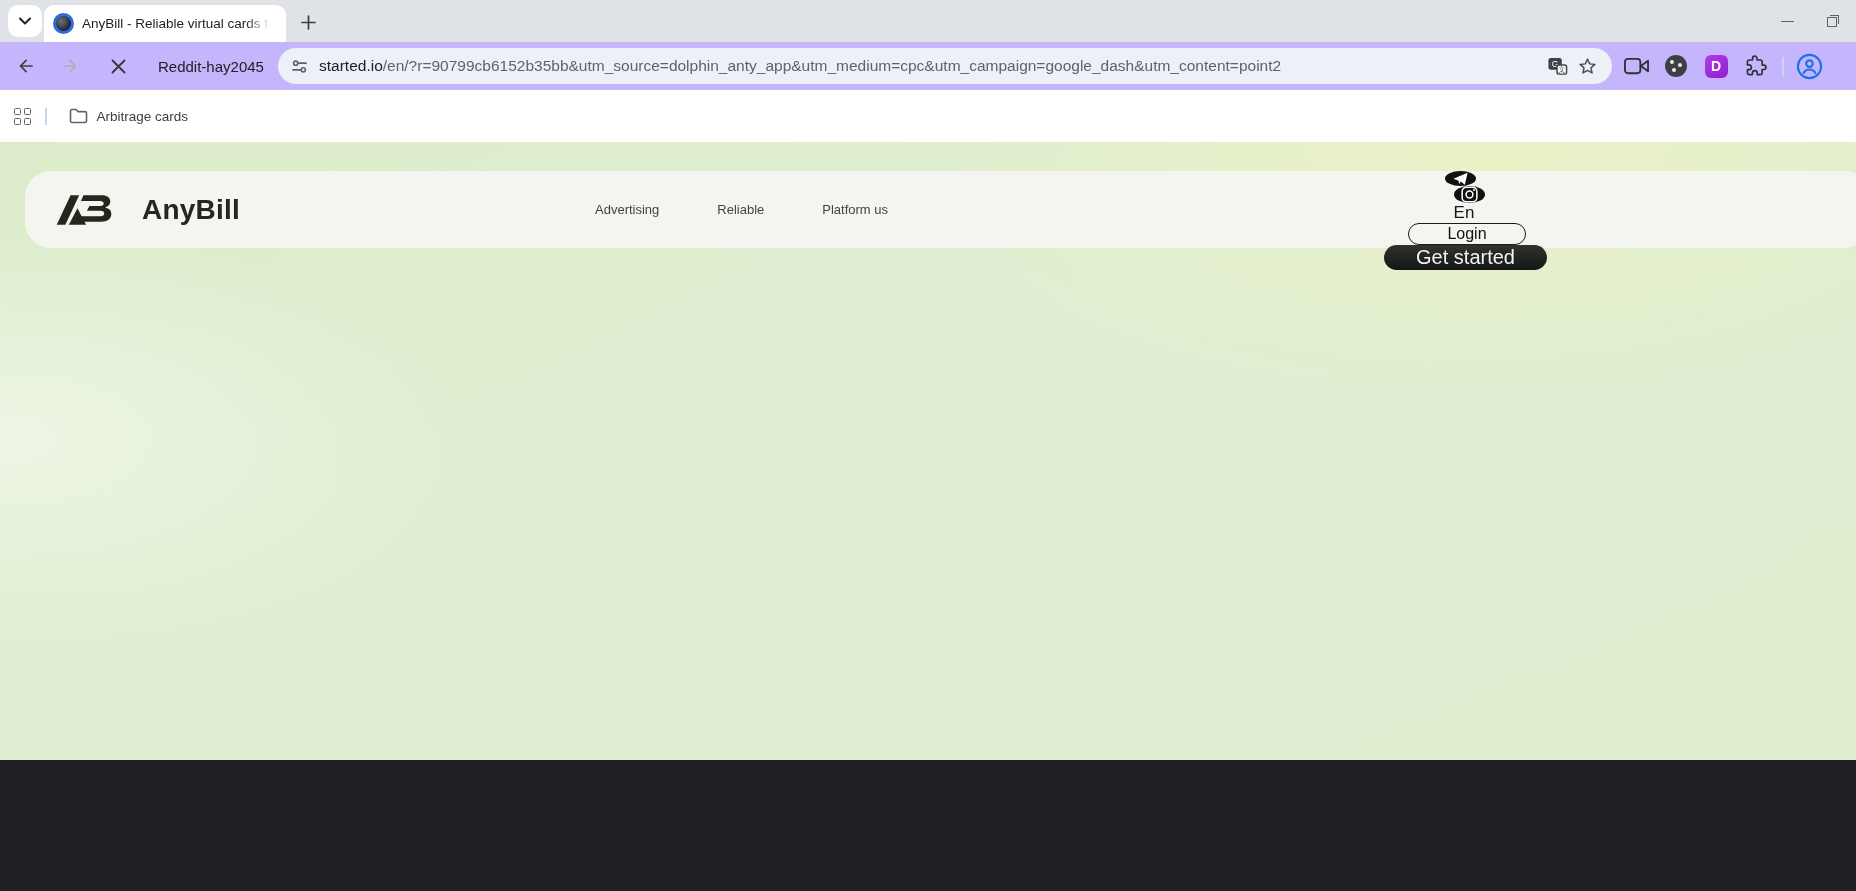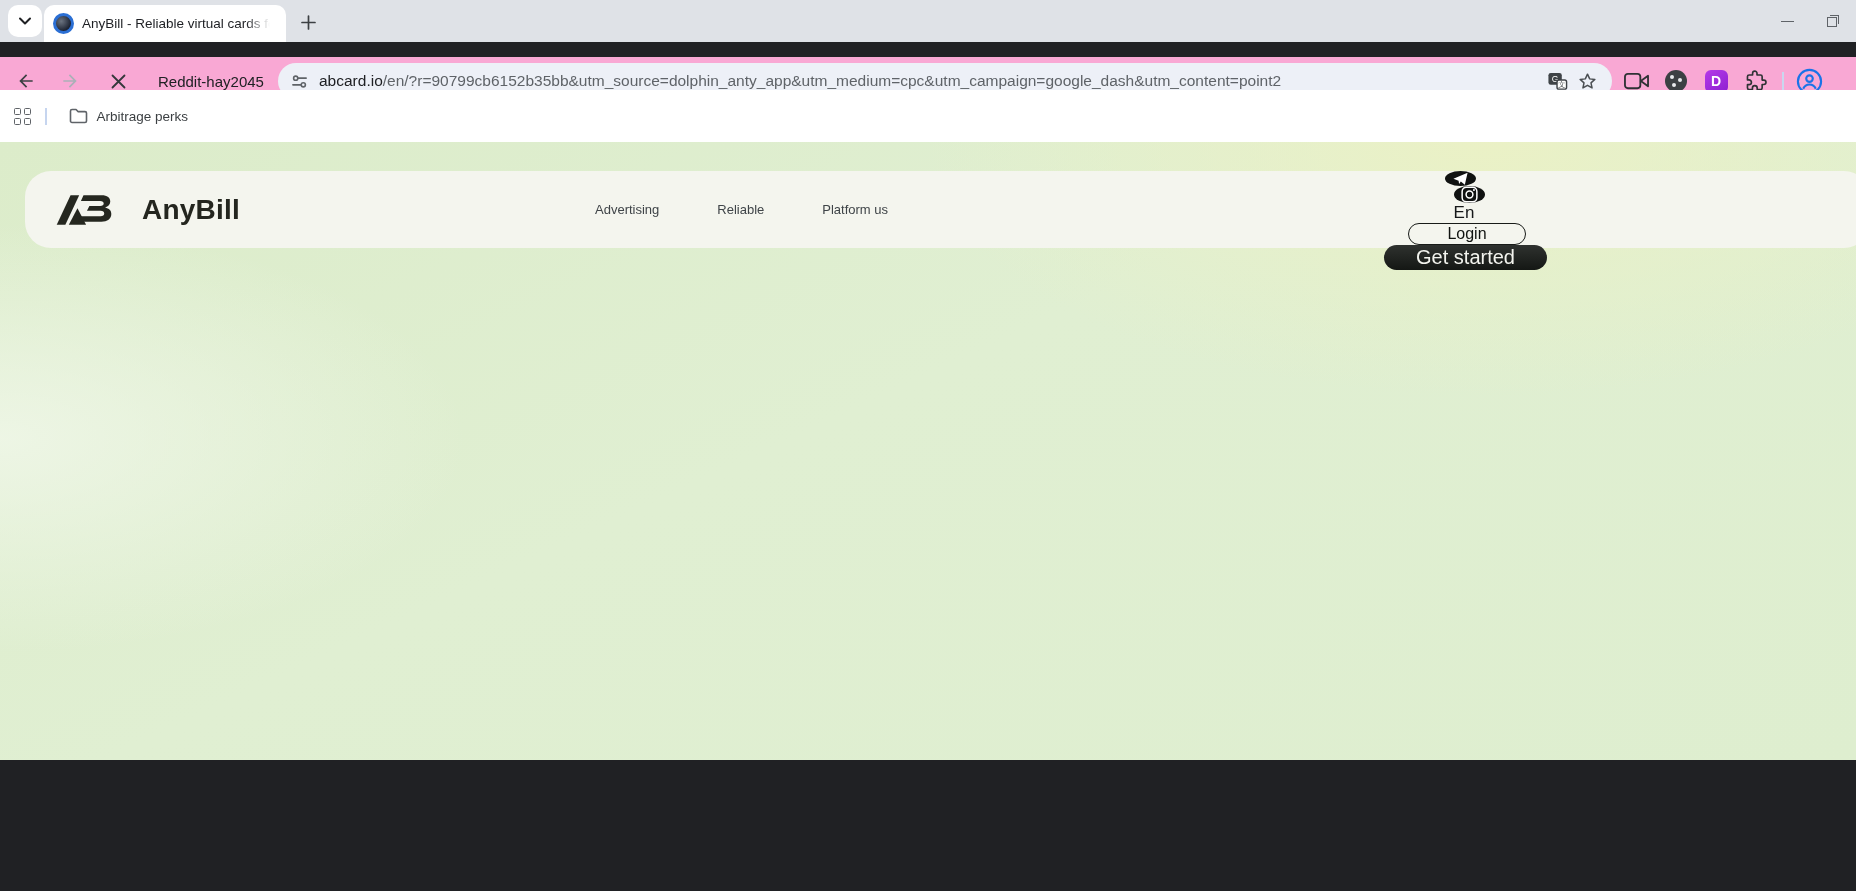--- a/index.html
+++ b/index.html
@@ -24,21 +24,21 @@
   .wincontrols{position:absolute;right:0;top:0;height:42px;display:flex;align-items:center;}
   .winbtn{width:46px;height:42px;display:flex;align-items:center;justify-content:center;}
   .win-min{width:13px;height:0;border-top:1.6px solid #5f6368;}
   .win-restore{position:relative;width:12px;height:12px;}
   .win-restore::before{content:"";position:absolute;left:0;bottom:0;width:8px;height:8px;
           border:1.3px solid #5f6368;background:#dfe2e7;}
   .win-restore::after{content:"";position:absolute;right:0;top:0;width:8px;height:8px;
           border:1.3px solid #5f6368;border-left:none;border-bottom:none;}
 
   
-  .toolbar{position:absolute;left:0;top:57px;width:100%;height:48px;background:#f9a8d4;
+  .toolbar{position:absolute;left:0;top:42px;width:100%;height:48px;background:#c4b5fd;
            display:flex;align-items:center;}
   .navbtn{width:36px;height:36px;display:flex;align-items:center;justify-content:center;flex:0 0 auto;}
   .profile-label{font-size:15px;color:#202124;margin:0 24px 0 22px;white-space:nowrap;}
   .omnibox{position:absolute;left:278px;top:6px;width:1334px;height:36px;background:#edf0f7;
            border-radius:18px;display:flex;align-items:center;padding:0 10px 0 12px;box-sizing:border-box;}
   .urltext{font-size:15.5px;margin-left:10px;white-space:nowrap;overflow:hidden;flex:1;}
   .url-domain{color:#202124;}
   .url-rest{color:#5f6368;}
   .omni-icon{width:30px;height:30px;display:flex;align-items:center;justify-content:center;flex:0 0 auto;}
   .ext-area{position:absolute;left:1620px;top:6px;height:36px;display:flex;align-items:center;gap:8px;}
@@ -141,21 +141,21 @@
     </div>
     <span class="profile-label">Reddit-hay2045</span>
 
     <div class="omnibox">
       <svg width="19" height="19" viewBox="0 0 20 20">
         <circle cx="6" cy="6.5" r="2.2" fill="none" stroke="#5f6368" stroke-width="1.7"></circle>
         <path d="M8.2 6.5H17" stroke="#5f6368" stroke-width="1.7" stroke-linecap="round"></path>
         <circle cx="14" cy="13.5" r="2.2" fill="none" stroke="#5f6368" stroke-width="1.7"></circle>
         <path d="M3 13.5h8.8" stroke="#5f6368" stroke-width="1.7" stroke-linecap="round"></path>
       </svg>
-      <div class="urltext"><span class="url-domain">abcard.io</span><span class="url-rest">/en/?r=90799cb6152b35bb&amp;utm_source=dolphin_anty_app&amp;utm_medium=cpc&amp;utm_campaign=google_dash&amp;utm_content=point2</span></div>
+      <div class="urltext"><span class="url-domain">started.io</span><span class="url-rest">/en/?r=90799cb6152b35bb&amp;utm_source=dolphin_anty_app&amp;utm_medium=cpc&amp;utm_campaign=google_dash&amp;utm_content=point2</span></div>
       <div class="omni-icon">
         <svg width="21" height="21" viewBox="0 0 22 22">
           <rect x="1.5" y="2" width="14" height="12.5" rx="2.5" fill="#3f4347"></rect>
           <text x="8.5" y="11.5" font-size="9" fill="#fff" text-anchor="middle" font-family="Liberation Sans,sans-serif">G</text>
           <rect x="10.5" y="9.5" width="10" height="9.5" rx="2" fill="#fff" stroke="#3f4347" stroke-width="1.5"></rect>
           <text x="15.5" y="16.8" font-size="7.5" fill="#3f4347" text-anchor="middle" font-family="Liberation Sans,sans-serif">文</text>
         </svg>
       </div>
       <div class="omni-icon">
         <svg width="21" height="21" viewBox="0 0 24 24">
@@ -202,21 +202,21 @@
         <span></span>
         <span></span>
         <span></span>
         <span></span>
       </div>
     <div class="bm-sep"></div>
     <div class="bm-item">
       <svg width="19" height="16" viewBox="0 0 20 17">
           <path d="M1.5 3.2c0-.9.7-1.6 1.6-1.6h4.3l2 2.2h7.5c.9 0 1.6.7 1.6 1.6v8.4c0 .9-.7 1.6-1.6 1.6H3.1c-.9 0-1.6-.7-1.6-1.6z" fill="none" stroke="#5f6368" stroke-width="1.7" stroke-linejoin="round"></path>
         </svg>
-      <span class="bm-label">Arbitrage perks</span>
+      <span class="bm-label">Arbitrage cards</span>
     </div>
   </div>
 
   <div class="page">
     <div class="site-header">
 
       <div class="brand">
         <svg width="76" height="36" viewBox="0 0 88 40">
           <g fill="#25271f">
             <path d="M2 37 L18 3 h10 L12 37 Z"></path>

